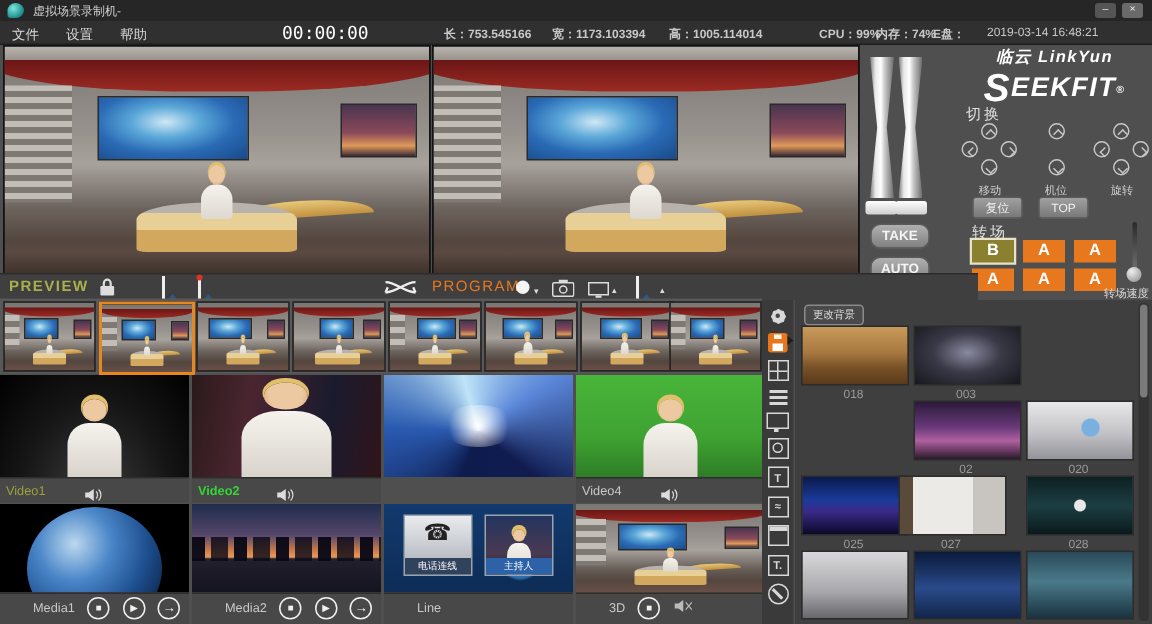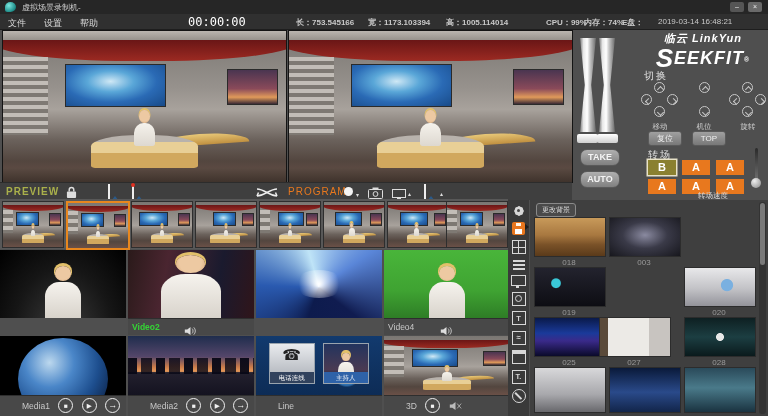--- a/index.html
+++ b/index.html
@@ -80,24 +80,24 @@
   .pad-label{font-size:7.5px;color:#cfcfcf;margin-top:4px;white-space:nowrap;}
   .sbtn{position:absolute;width:32px;height:13px;border-radius:3px;border:1px solid #5a5a5a;
         background:linear-gradient(#a0a0a0,#787878);color:#f0f0f0;font-size:8px;text-align:center;line-height:13px;}
   .btn-reset{left:648px;top:131px;} .btn-top{left:692px;top:131px;}
   .ab{position:absolute;width:28px;height:15px;background:#e8781e;color:#fff;font-weight:bold;font-size:11px;
       text-align:center;line-height:15px;}
   .ab.bsel{background:#8a8030;box-shadow:0 0 0 1.5px #e8e2c8;}
   .vslider{position:absolute;left:755px;top:148px;width:3px;height:36px;background:linear-gradient(#2a2a2a,#777);border-radius:2px;}
   .vknob{position:absolute;left:751px;top:178px;width:10px;height:10px;border-radius:50%;
          background:radial-gradient(circle at 35% 30%,#eee,#888);}
-  .speed-label{position:absolute;left:698px;top:191px;font-size:7.5px;color:#ddd;}
-
-  
-  .monbar{position:absolute;left:0;top:182px;width:572px;height:17px;background:#3f3f3f;border-top:1px solid #2c2c2c;}
+  .speed-label{position:absolute;left:736px;top:191px;font-size:7.5px;color:#ddd;}
+
+  
+  .monbar{position:absolute;left:0;top:182px;width:652px;height:17px;background:#3f3f3f;border-top:1px solid #2c2c2c;}
   .pv-label{position:absolute;left:6px;top:3px;font-size:10px;font-weight:bold;color:#a9b04b;letter-spacing:1px;}
   .pg-label{position:absolute;left:288px;top:3px;font-size:10px;font-weight:normal;color:#e8781e;letter-spacing:1px;}
   .mb-ico{position:absolute;top:2px;}
   .imgico{width:16px;height:12px;border:1px solid #eee;background:linear-gradient(180deg,#cfe3f2 55%,#4a7ab0 55%);position:relative;}
   .imgico::after{content:"";position:absolute;left:2px;bottom:1px;border:4px solid transparent;border-bottom:5px solid #2a5a8a;}
   .imgico.badge::before{content:"";position:absolute;right:-2px;top:-2px;width:4px;height:4px;border-radius:50%;background:#e03020;}
   .recdot{width:9px;height:9px;border-radius:50%;background:#f4f4f4;}
   .dd{position:absolute;font-size:6px;color:#ddd;top:8px;}
 
   
@@ -485,20 +485,28 @@
       </div>
   </div>
 
   <div class="cell row1" style="left:0;top:250px">
     <div class="thumb v1">
         <b class="fig">
           <i class="hd"></i>
           <i class="bd"></i>
         </b>
       </div>
+    <div class="labelbar">
+      <span class="src-name name-olive">Video1</span>
+      <span class="spkpos"><svg width="13" height="10" viewBox="0 0 16 12">
+            <path d="M1 4h3l4-3v10l-4-3H1z" fill="#ddd"></path>
+            <path d="M10 3c1.5 1.5 1.5 4.5 0 6M12 1.5c2.5 2.5 2.5 6.5 0 9" stroke="#ddd" fill="none"></path>
+          </svg></span>
+      <span class="gearpos gear"><u></u></span>
+    </div>
   </div>
   <div class="cell row1" style="left:128px;top:250px">
     <div class="thumb v2">
         <b class="fig big">
           <i class="hd"></i>
           <i class="bd"></i>
         </b>
       </div>
     <div class="labelbar">
       <span class="src-name name-green">Video2</span>
@@ -622,23 +630,23 @@
 
     <div class="sc-item" style="left:4px;top:17px">
       <div class="sc-thumb t1"></div>
         <div class="sc-num">018</div>
       </div>
     <div class="sc-item" style="left:79px;top:17px">
       <div class="sc-thumb t2"></div>
         <div class="sc-num">003</div>
       </div>
 
-    <div class="sc-item" style="left:4px;top:67px">
-      <div class="sc-thumb t4"></div>
-        <div class="sc-num">019</div>
+    <div class="sc-item" style="left:79px;top:67px">
+      <div class="sc-thumb t5"></div>
+        <div class="sc-num">02</div>
       </div>
     <div class="sc-item" style="left:154px;top:67px">
       <div class="sc-thumb t6"></div>
         <div class="sc-num">020</div>
       </div>
 
     <div class="sc-item" style="left:4px;top:117px">
       <div class="sc-thumb t7"></div>
         <div class="sc-num">025</div>
       </div>

